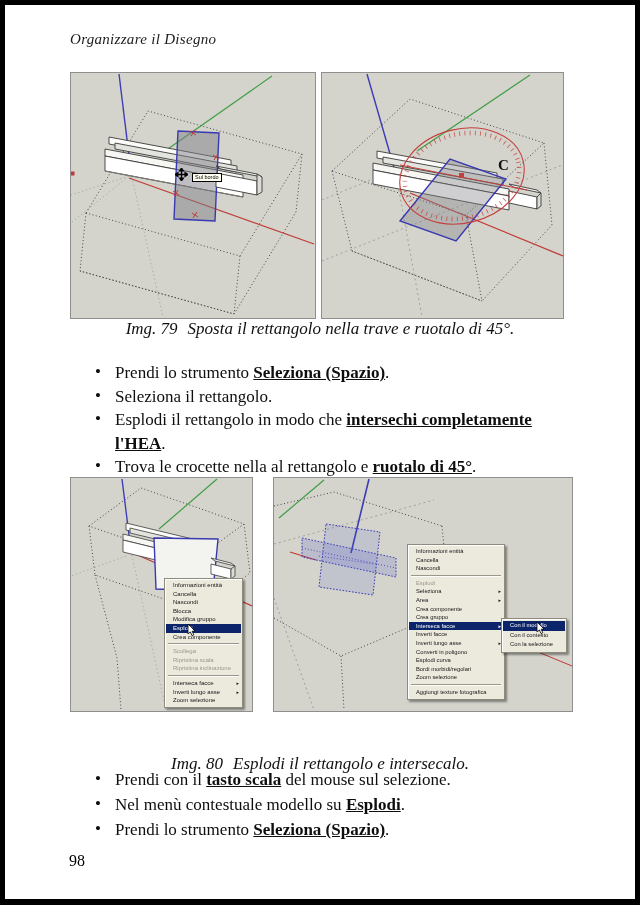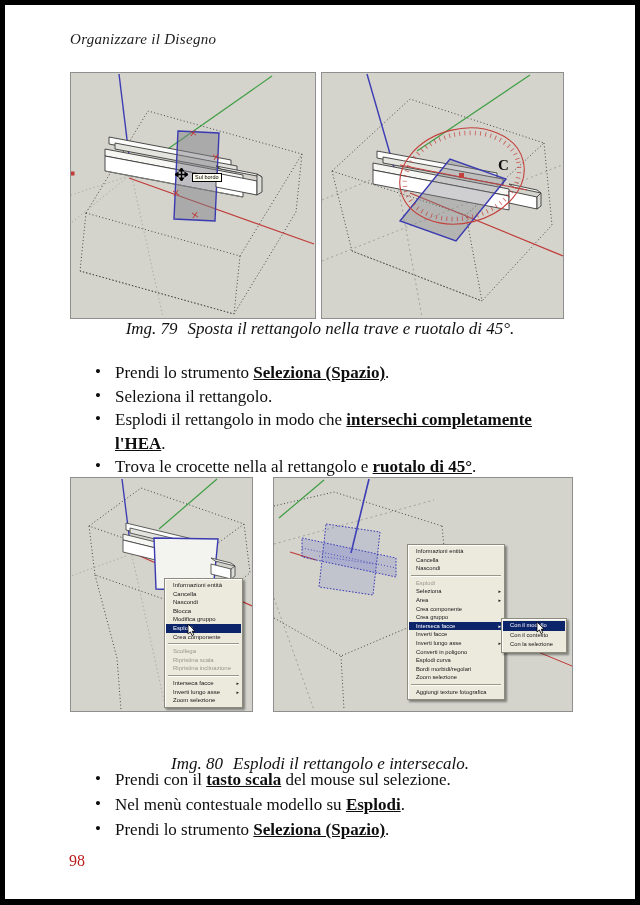--- a/index.html
+++ b/index.html
@@ -22,21 +22,21 @@
   .caplabel{margin-right:10px;}
 
   ul.blist{position:absolute;left:88px;width:472px;margin:0;padding:0;list-style:none;
            font-size:17px;color:#0e0e0e;}
   #bullets1{top:356px;line-height:23.5px;}
   #bullets2{top:762px;line-height:25px;}
   ul.blist li{position:relative;padding-left:22px;margin:0;}
   ul.blist .blt{position:absolute;left:2px;top:-1px;}
   ul.blist b{font-weight:bold;text-decoration:underline;}
 
-  .pagenum{position:absolute;left:64px;top:847px;font-size:16px;color:#b91c1c;}
+  .pagenum{position:absolute;left:64px;top:847px;font-size:16px;color:#000000;}
 
   
   .menu{position:absolute;background:#ece9dd;border:1px solid #8e8a7e;
         box-shadow:1.5px 1.5px 2px rgba(0,0,0,.4), inset 1px 1px 0 #fff;
         font-family:"Liberation Sans",sans-serif;color:#161616;padding:2px 1px;}
   .mi{position:relative;white-space:nowrap;padding:0 8px 0 7px;}
   #menuC .mi{font-size:6px;line-height:8.6px;height:8.6px;}
   #menuD .mi,#submenuD .mi{font-size:5.8px;line-height:8.6px;height:8.6px;}
   #submenuD .mi{line-height:9.6px;height:9.6px;}
   .mi.hl{background:#0b246a;color:#fff;}

